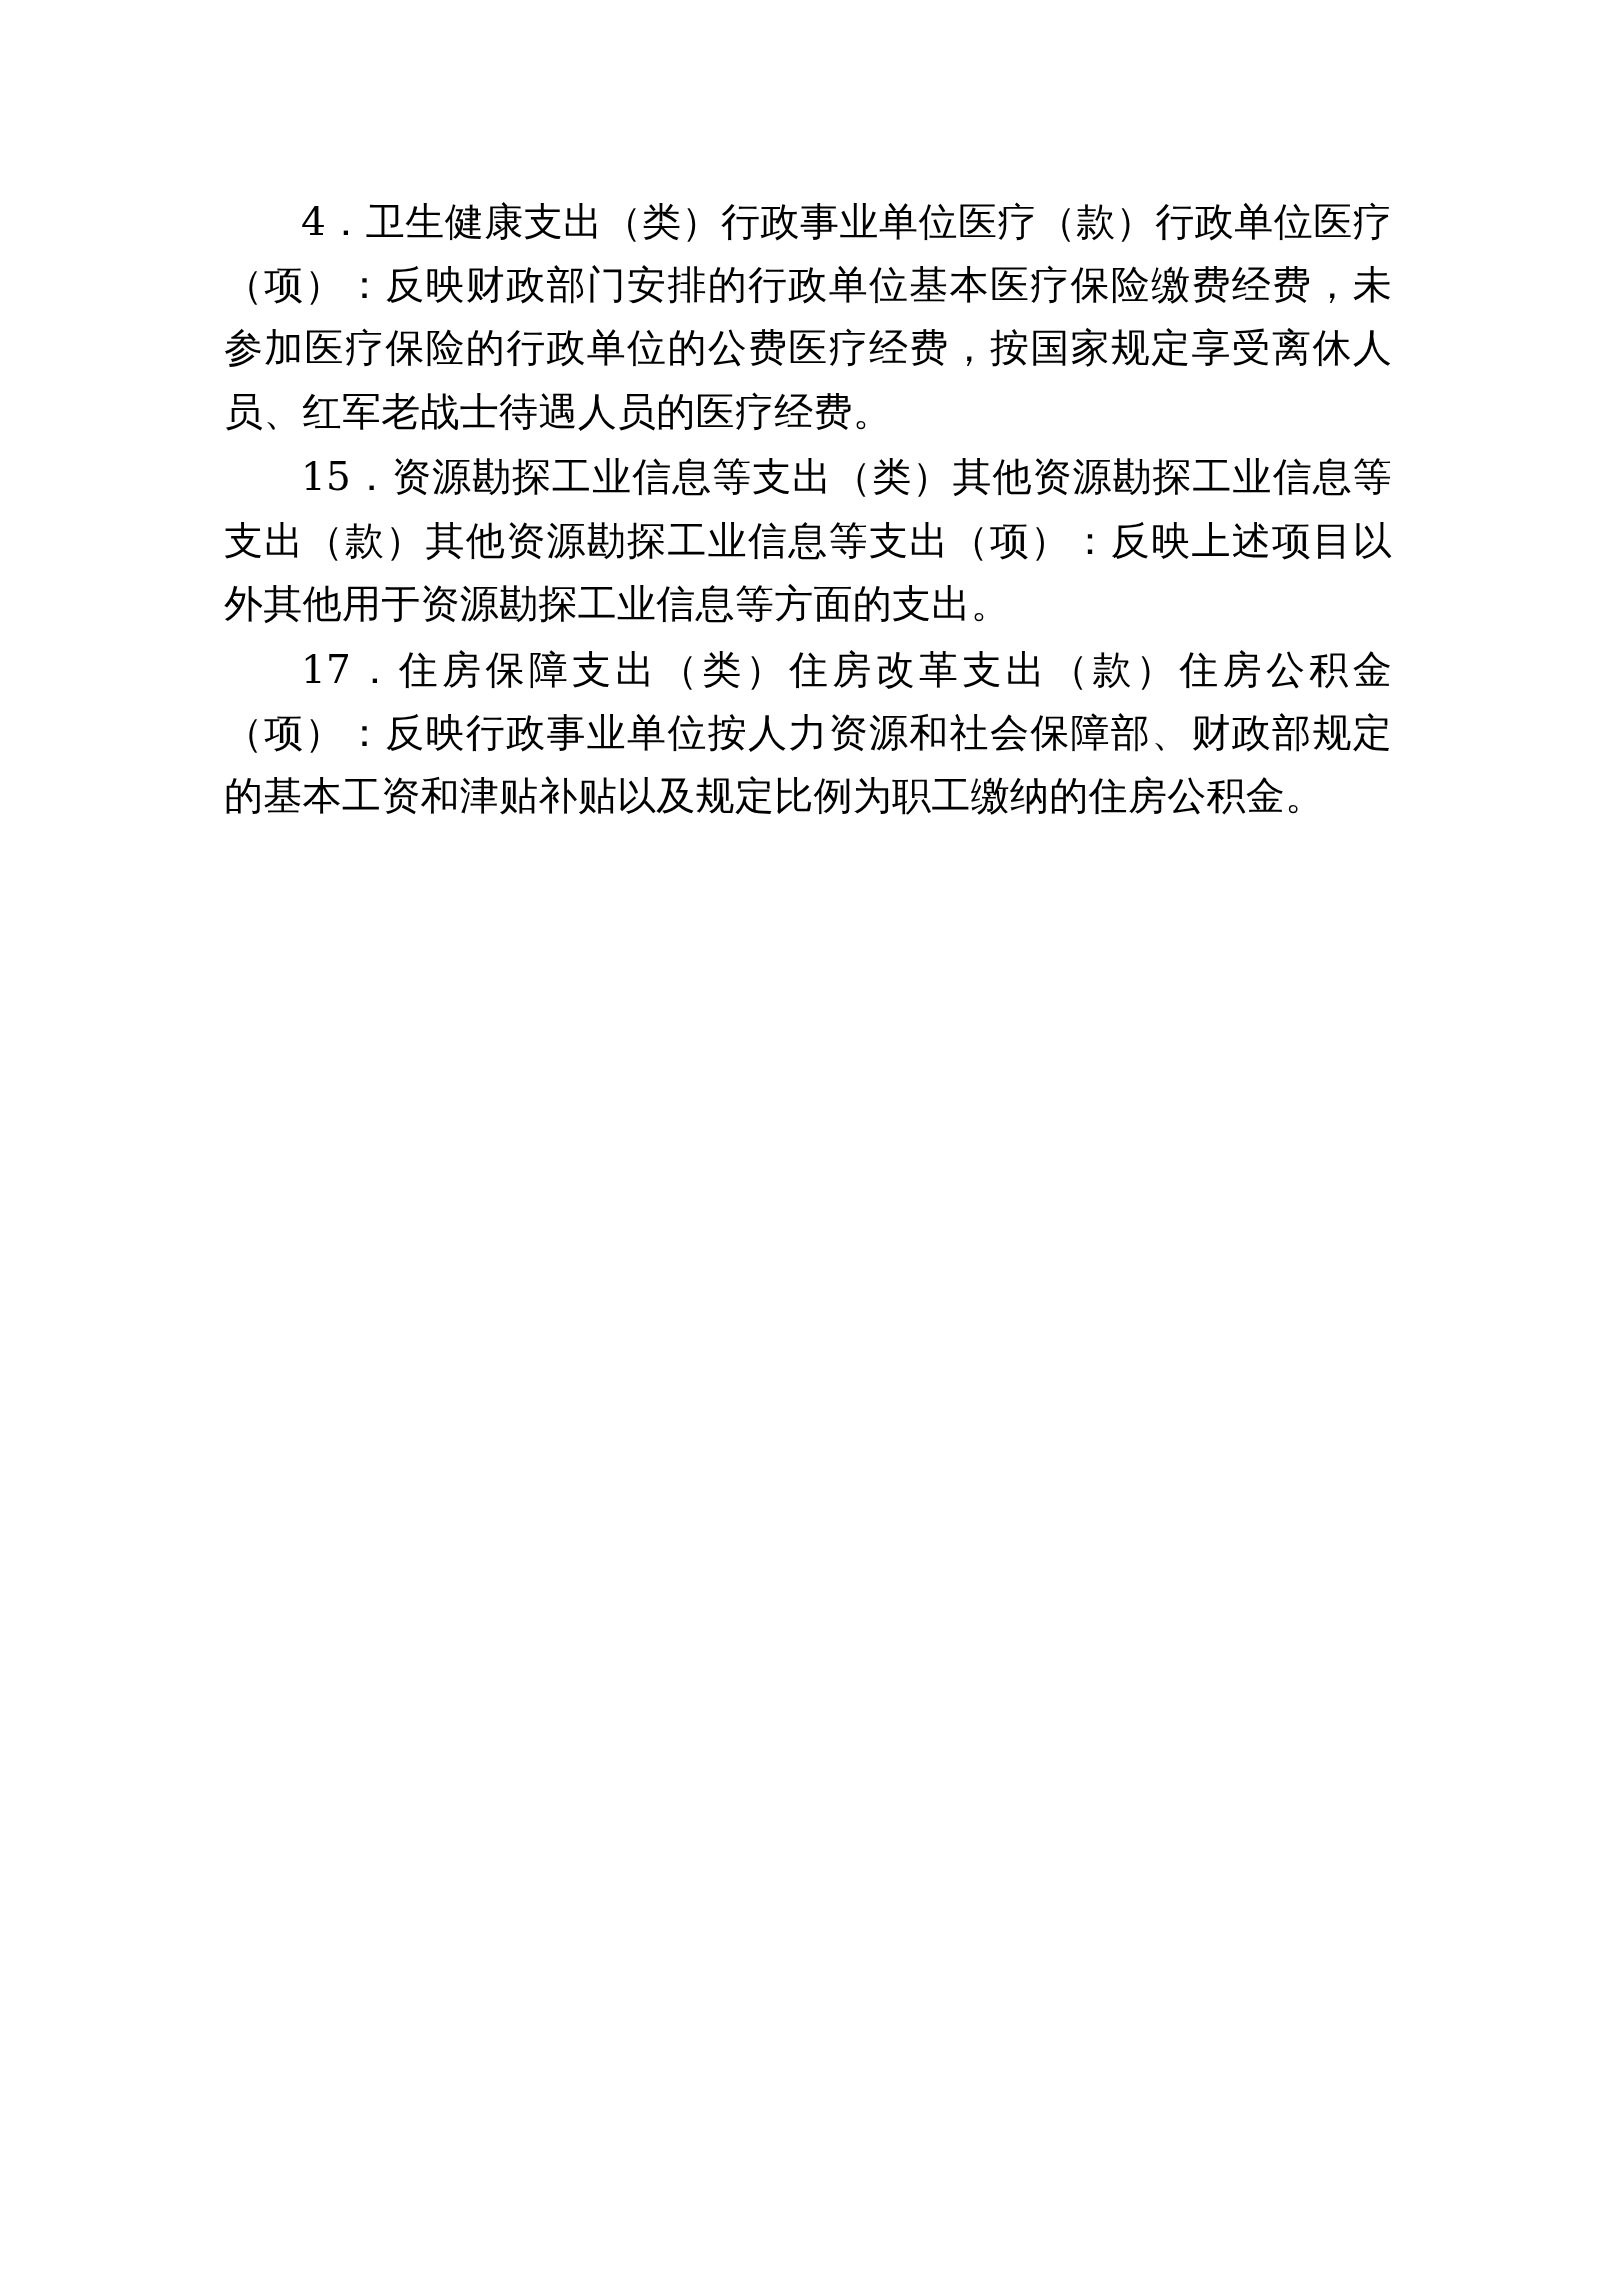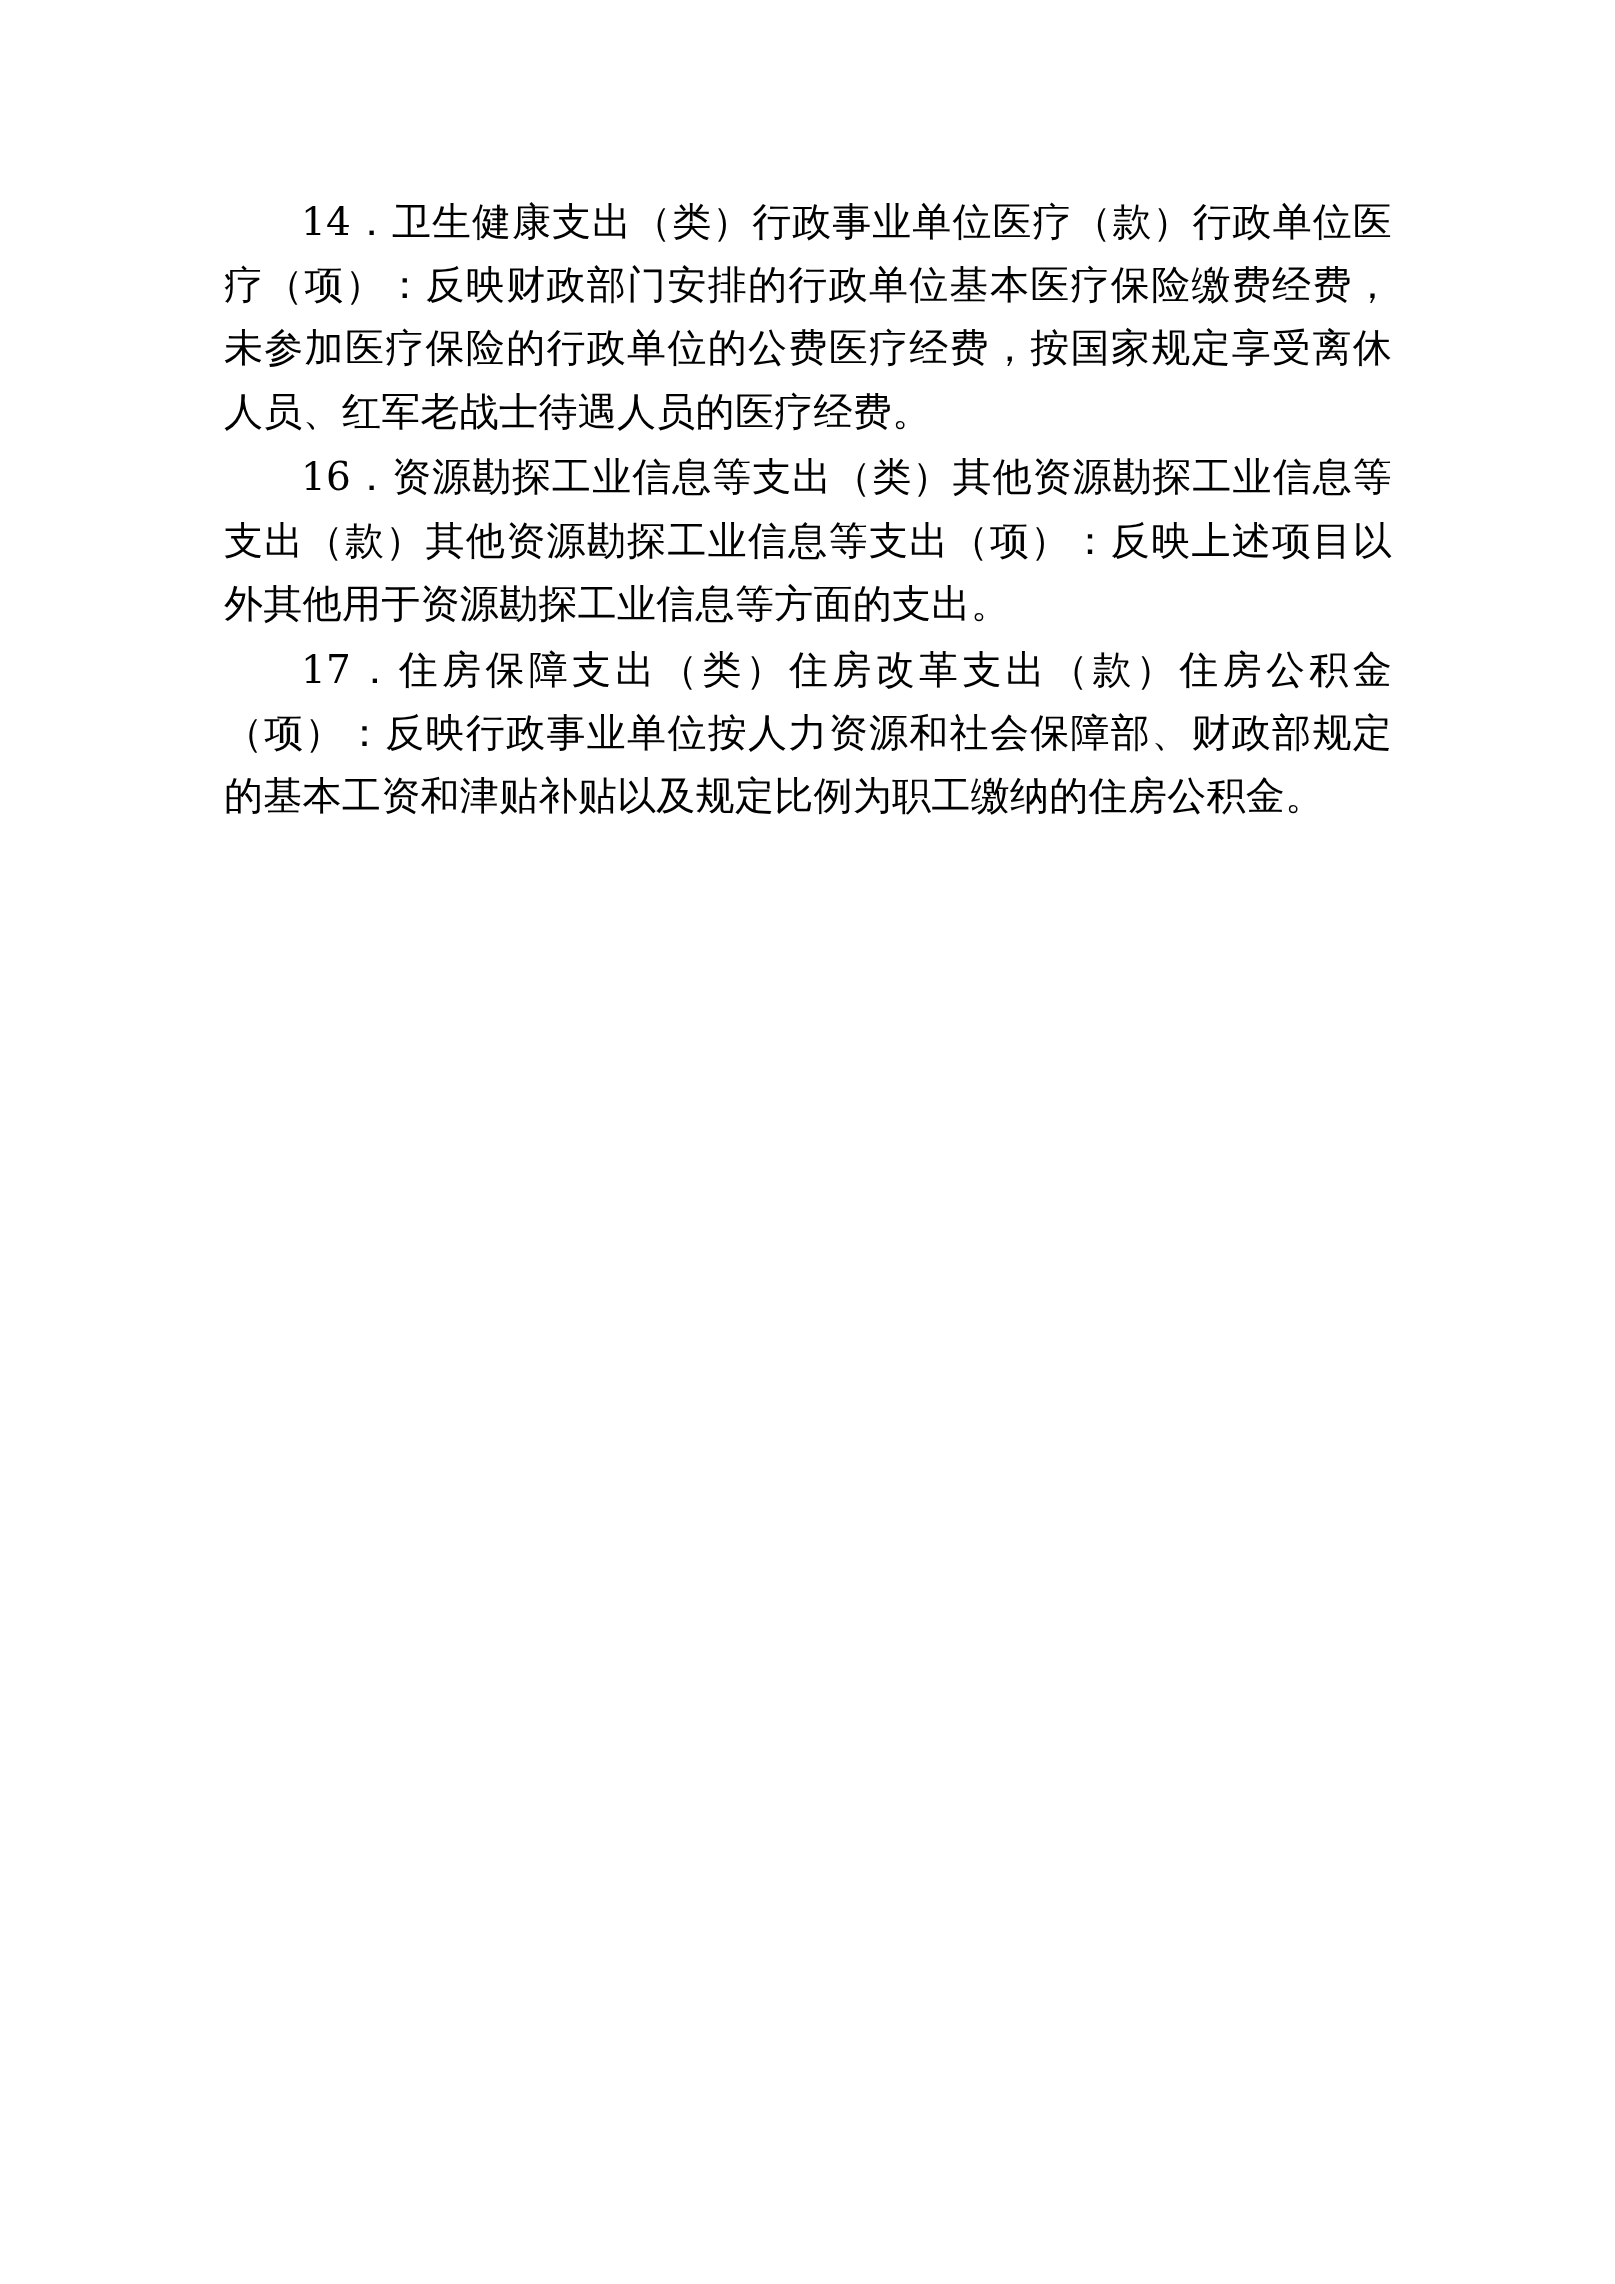--- a/index.html
+++ b/index.html
@@ -33,18 +33,18 @@
     margin: 0 0 2.7px 0;
     letter-spacing: 0.3px;
     word-break: break-all;
   }
 </style>
 </head>
 <body>
 
 <div class="page">
   <div class="doc-body">
-    <p class="para">14．卫生健康支出（类）行政事业单位医疗（款）行政单位医疗（项）：反映财政部门安排的行政单位基本医疗保险缴费经费，未参加医疗保险的行政单位的公费医疗经费，按国家规定享受离休人员、红军老战士待遇人员的医疗经费。</p>
-    <p class="para">16．资源勘探工业信息等支出（类）其他资源勘探工业信息等支出（款）其他资源勘探工业信息等支出（项）：反映上述项目以外其他用于资源勘探工业信息等方面的支出。</p>
+    <p class="para">4．卫生健康支出（类）行政事业单位医疗（款）行政单位医疗（项）：反映财政部门安排的行政单位基本医疗保险缴费经费，未参加医疗保险的行政单位的公费医疗经费，按国家规定享受离休人员、红军老战士待遇人员的医疗经费。</p>
+    <p class="para">15．资源勘探工业信息等支出（类）其他资源勘探工业信息等支出（款）其他资源勘探工业信息等支出（项）：反映上述项目以外其他用于资源勘探工业信息等方面的支出。</p>
     <p class="para">17．住房保障支出（类）住房改革支出（款）住房公积金（项）：反映行政事业单位按人力资源和社会保障部、财政部规定的基本工资和津贴补贴以及规定比例为职工缴纳的住房公积金。</p>
   </div>
 </div>
 
 
 </body></html>

